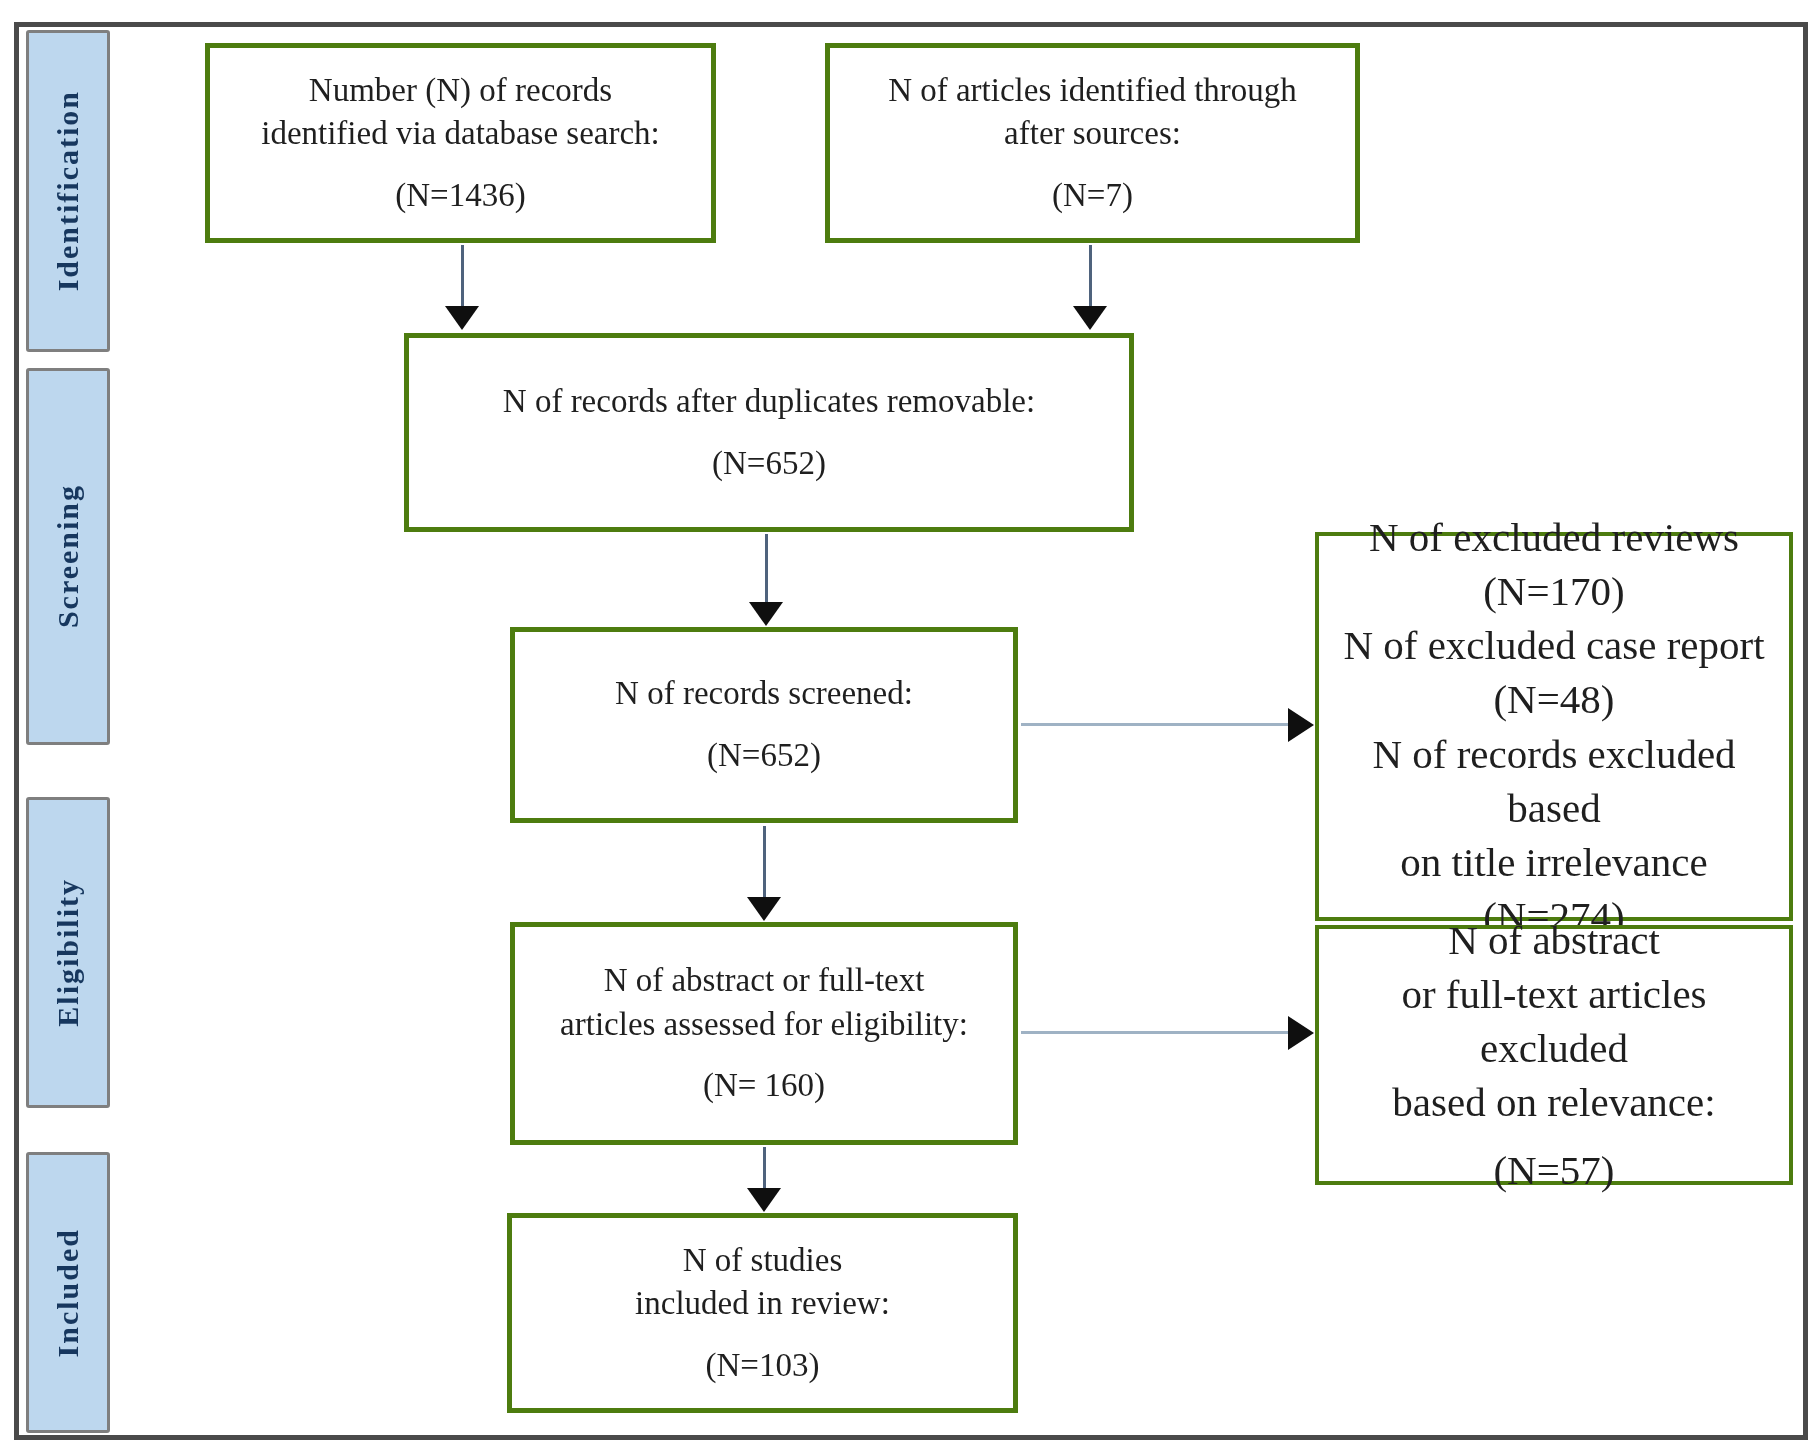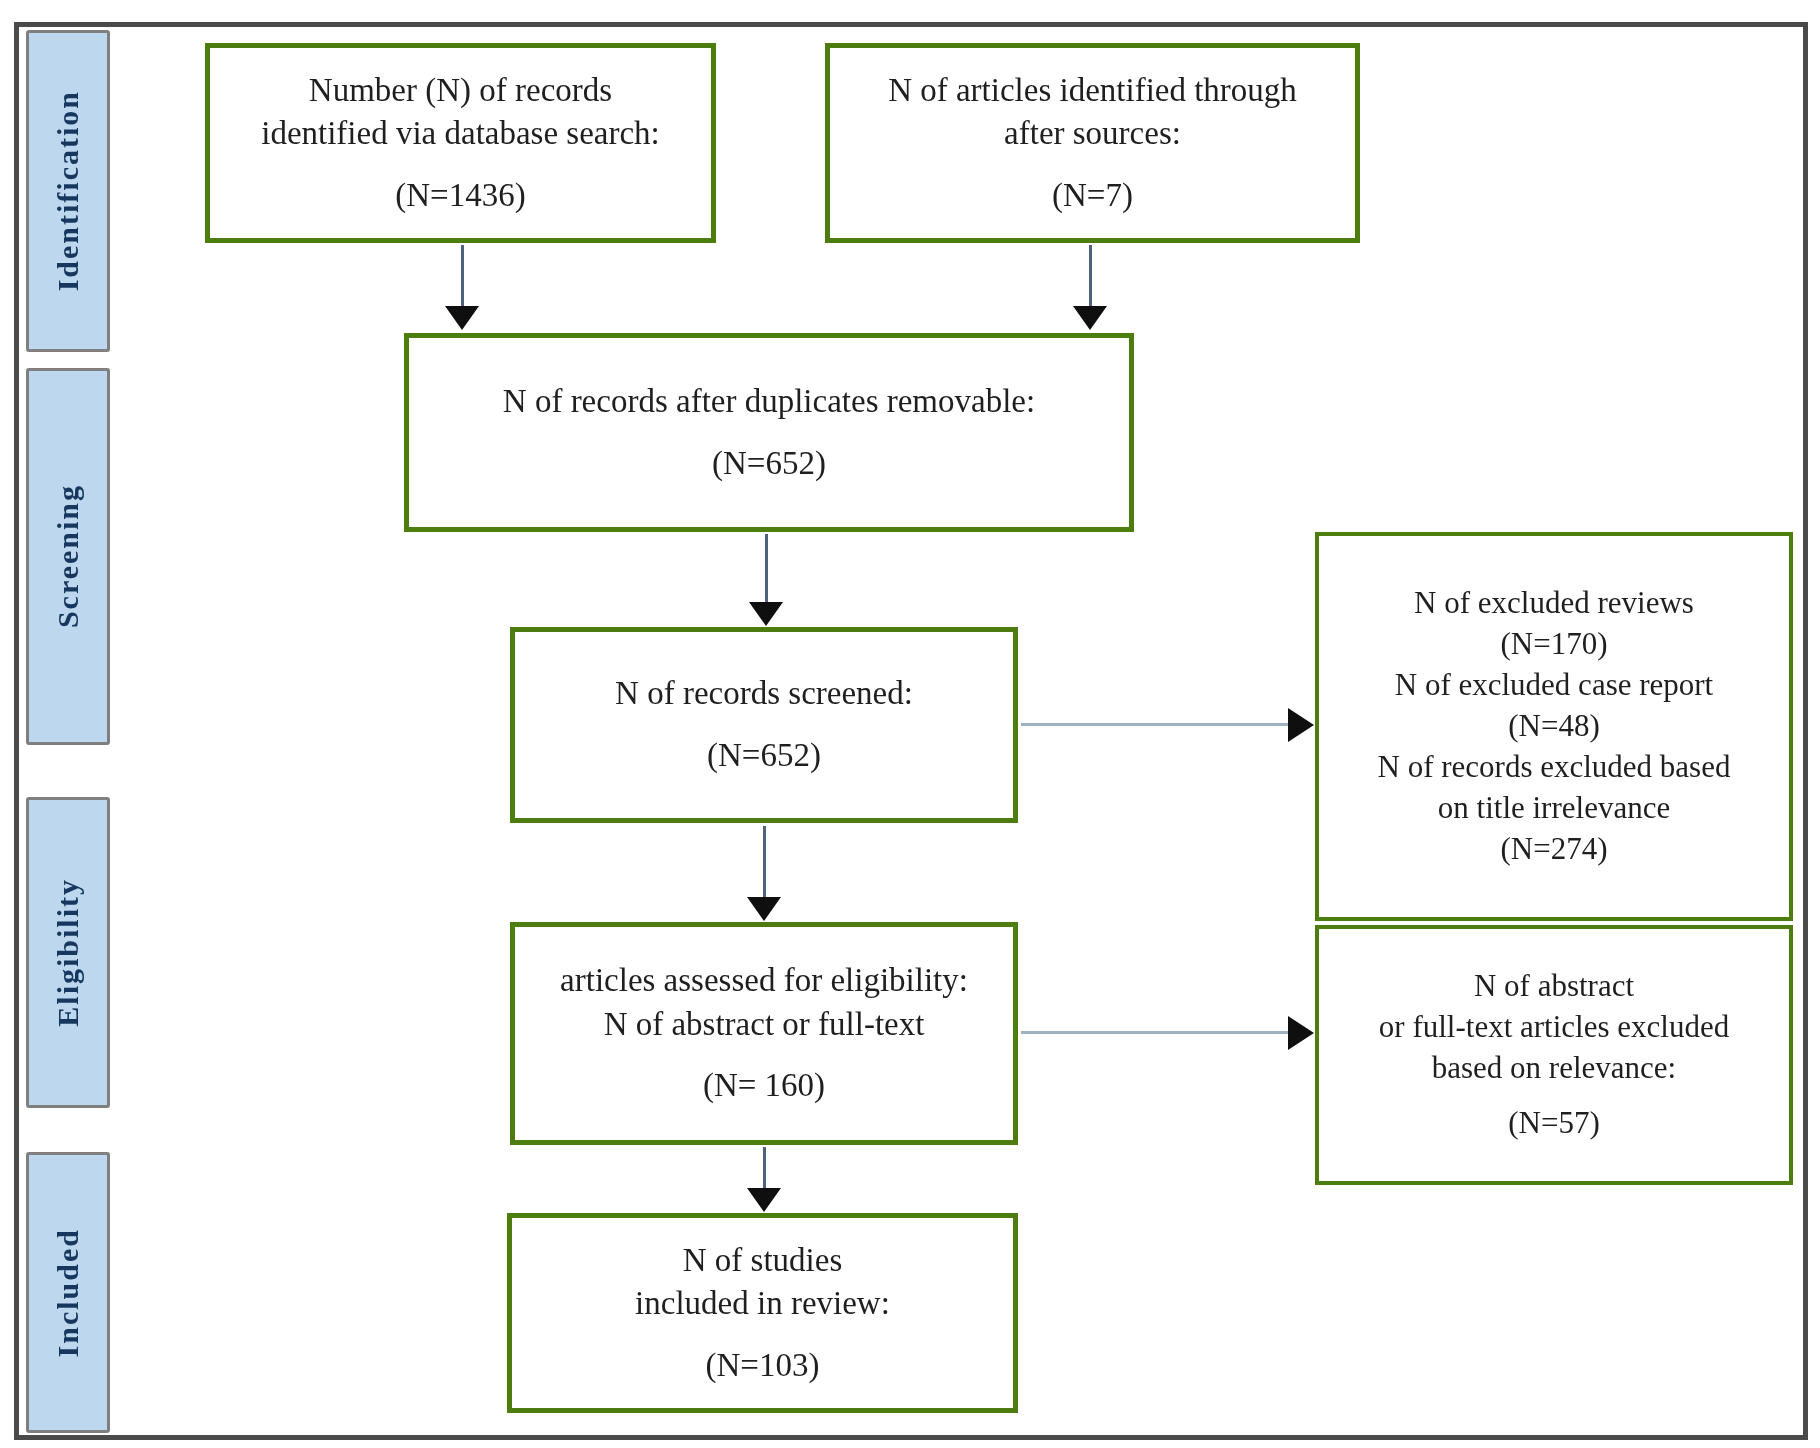--- a/index.html
+++ b/index.html
@@ -23,21 +23,21 @@
     font-family:"Liberation Serif", serif; white-space:nowrap;
   }
   
   .fbox {
     position:absolute; background:#ffffff; border:5px solid #4d7c0f;
     box-sizing:border-box; display:flex; flex-direction:column;
     align-items:center; justify-content:center; text-align:center;
     font-size:33px; color:#1f1f1f; line-height:1.32; padding:6px 10px;
   }
   .fbox .count { margin-top:18px; }
-  .rbox { border-width:4px; font-size:31px; }
+  .rbox { border-width:4px; font-size:41px; }
   .rbox .count { margin-top:14px; }
   
   .vline { position:absolute; width:3px; background:#4f637d; }
   .vhead {
     position:absolute; width:0; height:0;
     border-left:17px solid transparent; border-right:17px solid transparent;
     border-top:24px solid #0f0f0f;
   }
   .hline { position:absolute; height:3px; background:#9fb2c4; }
   .hhead {
@@ -92,22 +92,22 @@
     <div>N of excluded reviews</div>
     <div>(N=170)</div>
     <div>N of excluded case report</div>
     <div>(N=48)</div>
     <div>N of records excluded based</div>
     <div>on title irrelevance</div>
     <div>(N=274)</div>
   </div>
 
   <div class="fbox" style="left:510px; top:922px; width:508px; height:223px;">
+    <div>N of abstract or full-text</div>
     <div>articles assessed for eligibility:</div>
-    <div>N of abstract or full-text</div>
     <div class="count">(N= 160)</div>
   </div>
 
   <div class="fbox rbox" style="left:1315px; top:925px; width:478px; height:260px;">
     <div>N of abstract</div>
     <div>or full-text articles excluded</div>
     <div>based on relevance:</div>
     <div class="count">(N=57)</div>
   </div>
 

